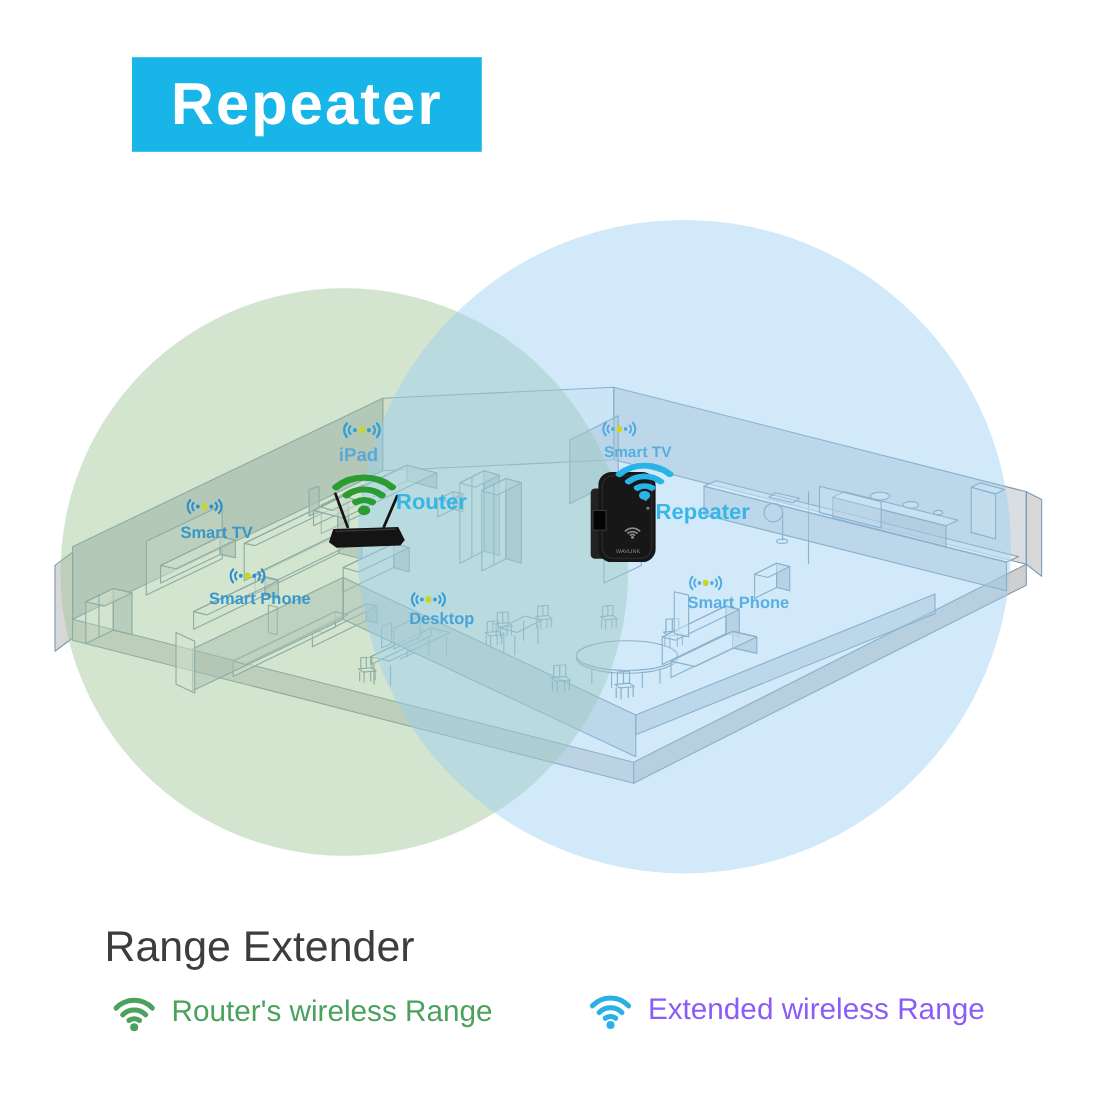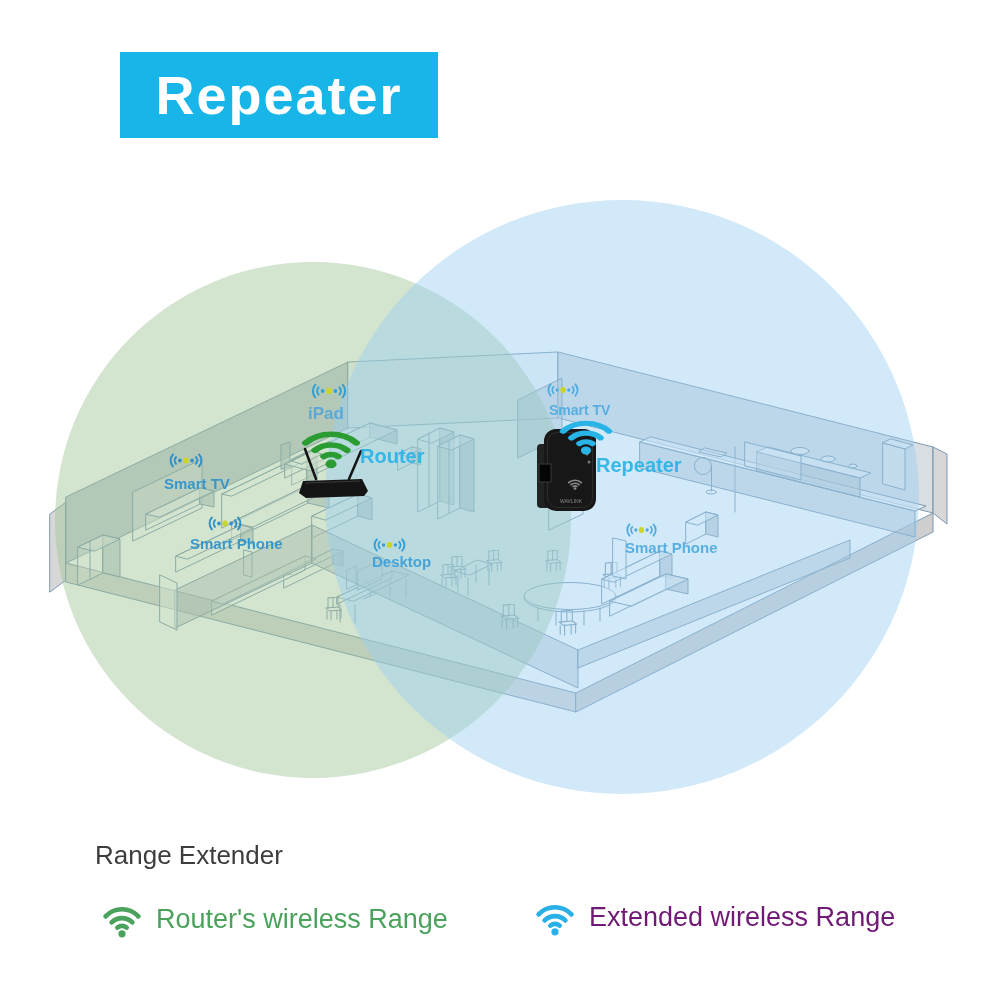--- a/index.html
+++ b/index.html
@@ -2,27 +2,27 @@
 <html><head>
 <meta charset="utf-8">
 <style>
   html,body{margin:0;padding:0;background:#ffffff;}
   .canvas{position:relative;width:948px;height:1000px;background:#fff;overflow:hidden;
           font-family:"Liberation Sans","DejaVu Sans",sans-serif;}
   .banner{position:absolute;left:120px;top:52px;width:318px;height:86px;background:#18b5e9;
           display:flex;align-items:center;justify-content:center;}
   .banner span{color:#ffffff;font-size:54px;font-weight:bold;letter-spacing:2px;}
   .scene{position:absolute;left:0;top:0;}
-  .heading{position:absolute;left:95px;top:840px;font-size:26px;color:#3d3d3d;}
+  .heading{position:absolute;left:95px;top:840px;font-size:39px;color:#3d3d3d;}
   .legend-item{position:absolute;display:flex;align-items:center;gap:12px;}
   .legend-item .txt{font-size:27px;}
   .lg-green{left:100px;top:900px;}
   .lg-green .txt{color:#4aa25c;}
   .lg-blue{left:533px;top:898px;}
-  .lg-blue .txt{color:#701a75;}
+  .lg-blue .txt{color:#8b5cf6;}
   
   .s{stroke:#7d99b1;stroke-width:1;fill:none;stroke-linecap:round;stroke-linejoin:round;}
   .fw{fill:rgba(255,255,255,0.5);}
   .fw2{fill:rgba(255,255,255,0.28);}
   .fg{fill:rgba(186,195,203,0.7);}
   .wall{fill:rgba(160,172,182,0.6);}
   .wall2{fill:rgba(180,190,198,0.5);}
   .wallw{fill:rgba(240,244,247,0.6);}
   .slab{fill:#d7d7d7;}
   .slab2{fill:#cfcfcf;}

